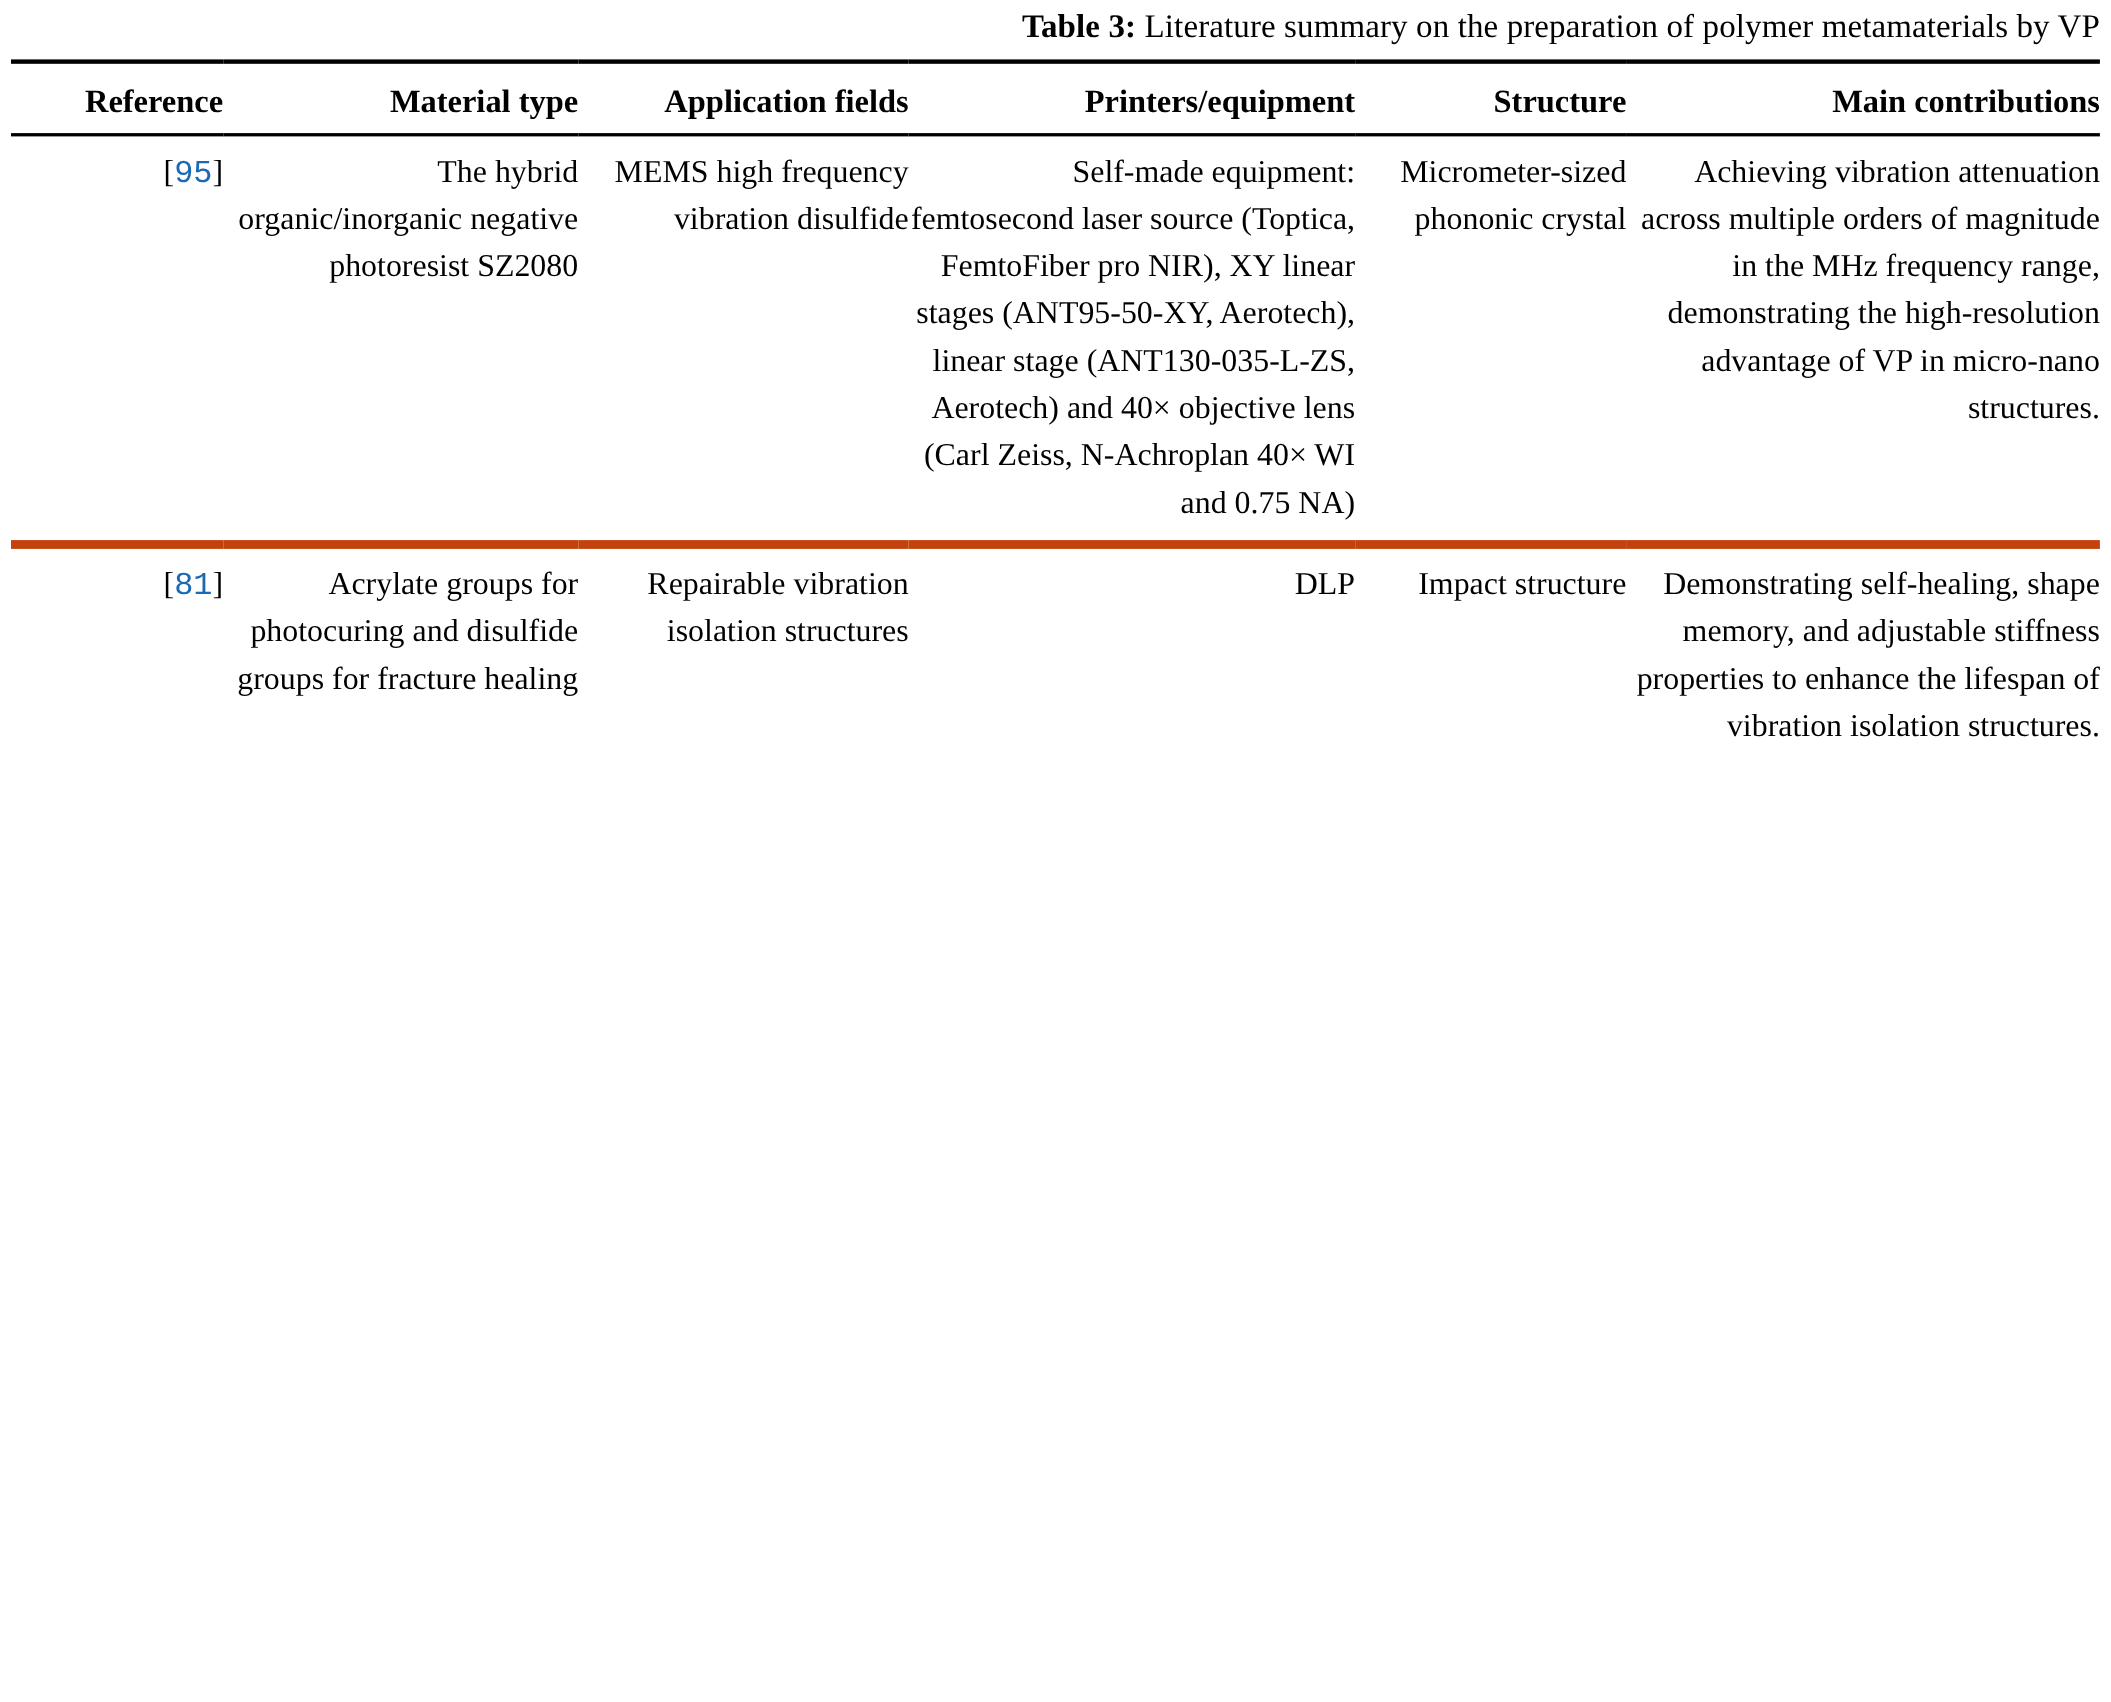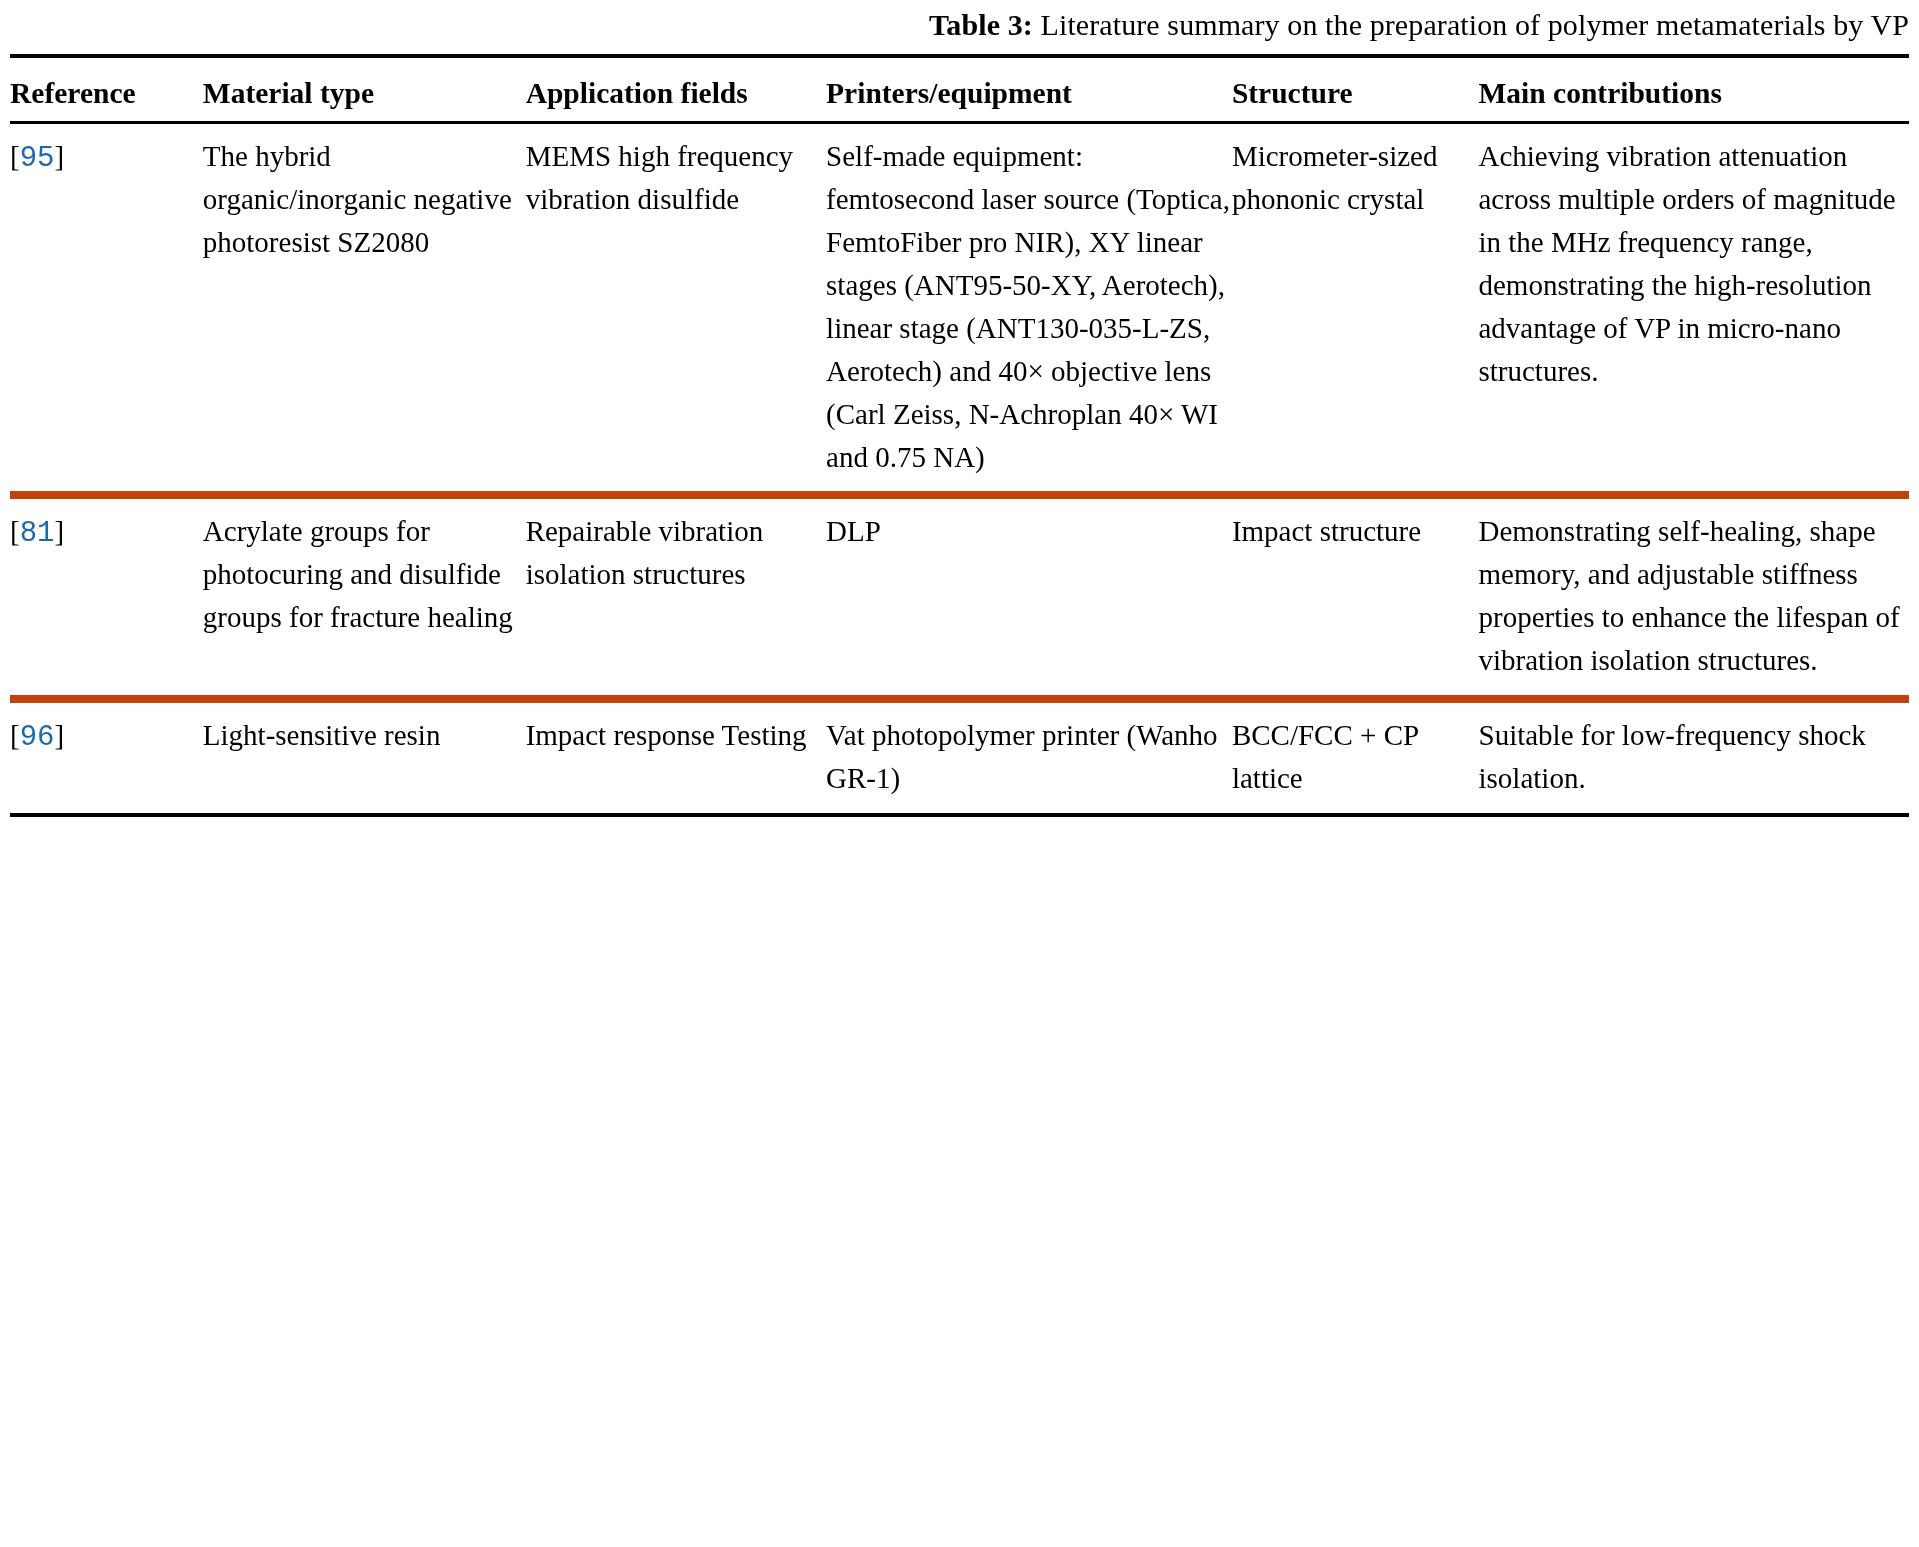--- a/index.html
+++ b/index.html
@@ -41,21 +41,21 @@
 
   
   table.lit-table {
     width: 100%;
     border-collapse: collapse;
     table-layout: fixed;
     font-size: 29px;
   }
   table.lit-table th,
   table.lit-table td {
-    text-align: left;
+    text-align: right;
     vertical-align: top;
     padding: 0;
     line-height: 1.48;
     word-wrap: break-word;
     hyphens: none;
   }
   table.lit-table thead th {
     font-weight: bold;
     font-size: 29.5px;
     padding-top: 14px;
@@ -140,25 +140,17 @@
 
       <tr class="sep-row">
         <td><span class="brk">[</span><span class="refnum">81</span><span class="brk">]</span></td>
         <td>Acrylate groups for photocuring and disulfide groups for fracture healing</td>
         <td>Repairable vibration isolation structures</td>
         <td>DLP</td>
         <td>Impact structure</td>
         <td>Demonstrating self-healing, shape memory, and adjustable stiffness properties to enhance the lifespan of vibration isolation structures.</td>
       </tr>
 
-      <tr class="sep-row last-body">
-        <td><span class="brk">[</span><span class="refnum">96</span><span class="brk">]</span></td>
-        <td>Light-sensitive resin</td>
-        <td>Impact response Testing</td>
-        <td>Vat photopolymer printer (Wanho GR-1)</td>
-        <td>BCC/FCC + CP lattice</td>
-        <td>Suitable for low-frequency shock isolation.</td>
-      </tr>
 
     </tbody>
   </table>
 
 </div>
 
 </body></html>

